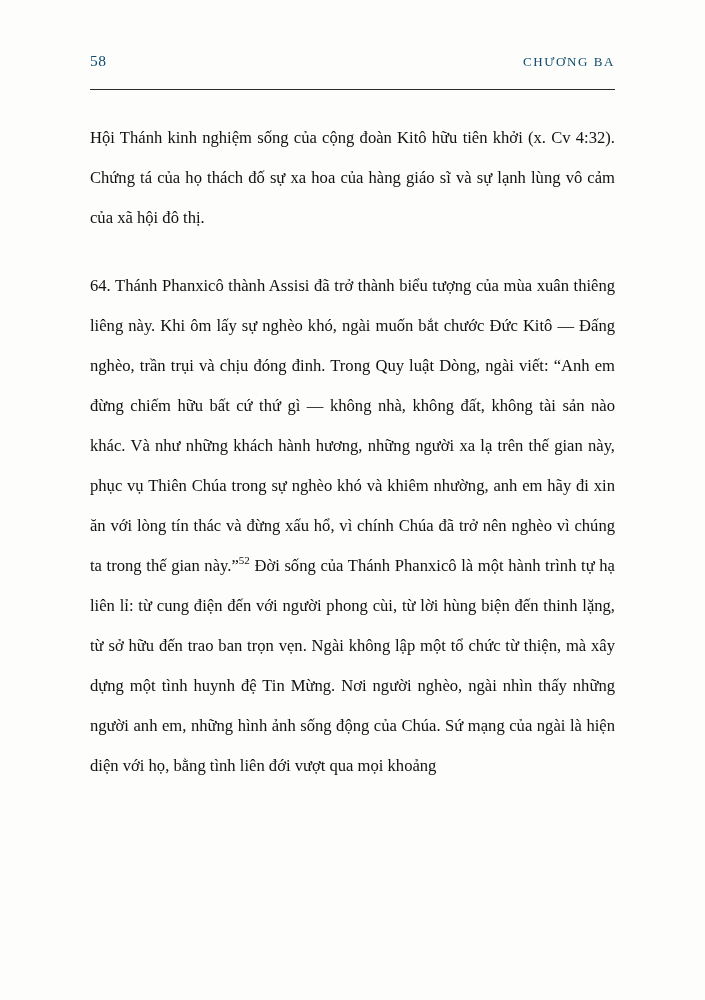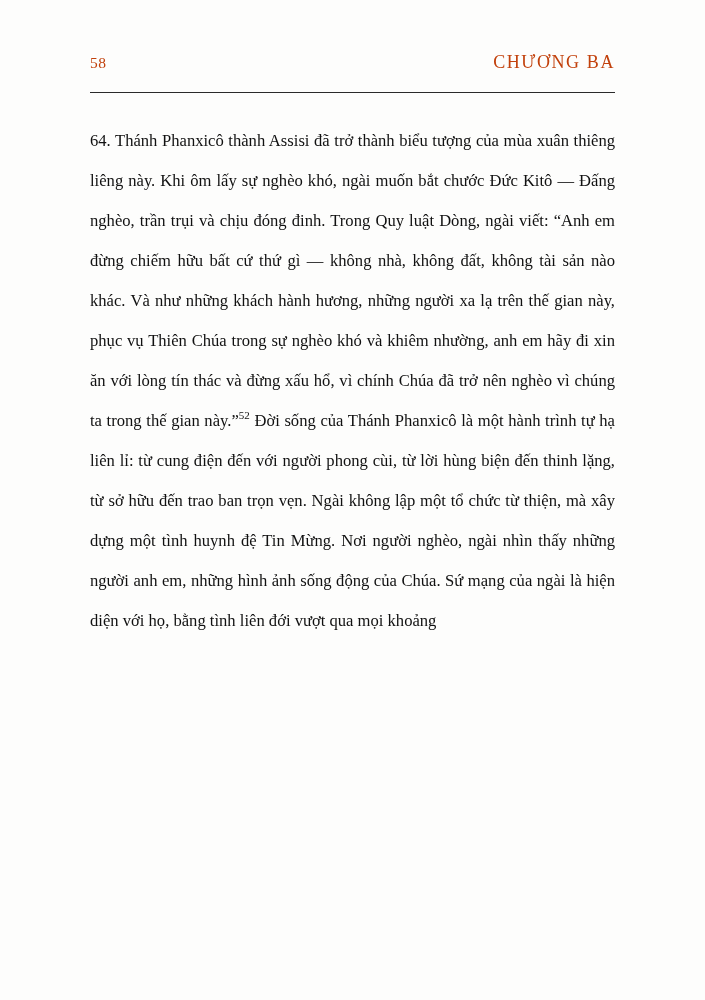--- a/index.html
+++ b/index.html
@@ -28,27 +28,27 @@
     top: 52px;
     width: 525px;
   }
   .running-head {
     display: flex;
     justify-content: space-between;
     align-items: baseline;
     font-family: "Liberation Serif", serif;
     font-size: 15.5px;
     letter-spacing: 0.6px;
-    color: #c2410c;
+    color: #0c4a6e;
   }
   .folio {
     font-size: 15.5px;
   }
   .chapter-title {
-    font-size: 18px;
+    font-size: 13px;
     letter-spacing: 1.6px;
   }
   .rule {
     margin-top: 19px;
     border-top: 1px solid #2a2a2a;
     width: 100%;
     height: 0;
   }
   .body-text {
     margin-top: 28px;
@@ -78,17 +78,18 @@
   <div class="content">
 
     <div class="running-head">
       <span class="folio">58</span>
       <span class="chapter-title">CHƯƠNG BA</span>
     </div>
 
     <div class="rule"></div>
 
     <div class="body-text">
+      <p class="para">Hội Thánh kinh nghiệm sống của cộng đoàn Kitô hữu tiên khởi (x. Cv 4:32). Chứng tá của họ thách đố sự xa hoa của hàng giáo sĩ và sự lạnh lùng vô cảm của xã hội đô thị.</p>
       <p class="para"><span>64. Thánh Phanxicô thành Assisi đã trở thành biểu tượng của mùa xuân thiêng liêng này. Khi ôm lấy sự nghèo khó, ngài muốn bắt chước Đức Kitô — Đấng nghèo, trần trụi và chịu đóng đinh. Trong Quy luật Dòng, ngài viết: “Anh em đừng chiếm hữu bất cứ thứ gì — không nhà, không đất, không tài sản nào khác. Và như những khách hành hương, những người xa lạ trên thế gian này, phục vụ Thiên Chúa trong sự nghèo khó và khiêm nhường, anh em hãy đi xin ăn với lòng tín thác và đừng xấu hổ, vì chính Chúa đã trở nên nghèo vì chúng ta trong thế gian này.”</span><sup class="fn">52</sup><span> Đời sống của Thánh Phanxicô là một hành trình tự hạ liên lỉ: từ cung điện đến với người phong cùi, từ lời hùng biện đến thinh lặng, từ sở hữu đến trao ban trọn vẹn. Ngài không lập một tổ chức từ thiện, mà xây dựng một tình huynh đệ Tin Mừng. Nơi người nghèo, ngài nhìn thấy những người anh em, những hình ảnh sống động của Chúa. Sứ mạng của ngài là hiện diện với họ, bằng tình liên đới vượt qua mọi khoảng</span></p>
     </div>
 
   </div>
 </div>
 
 </body></html>

